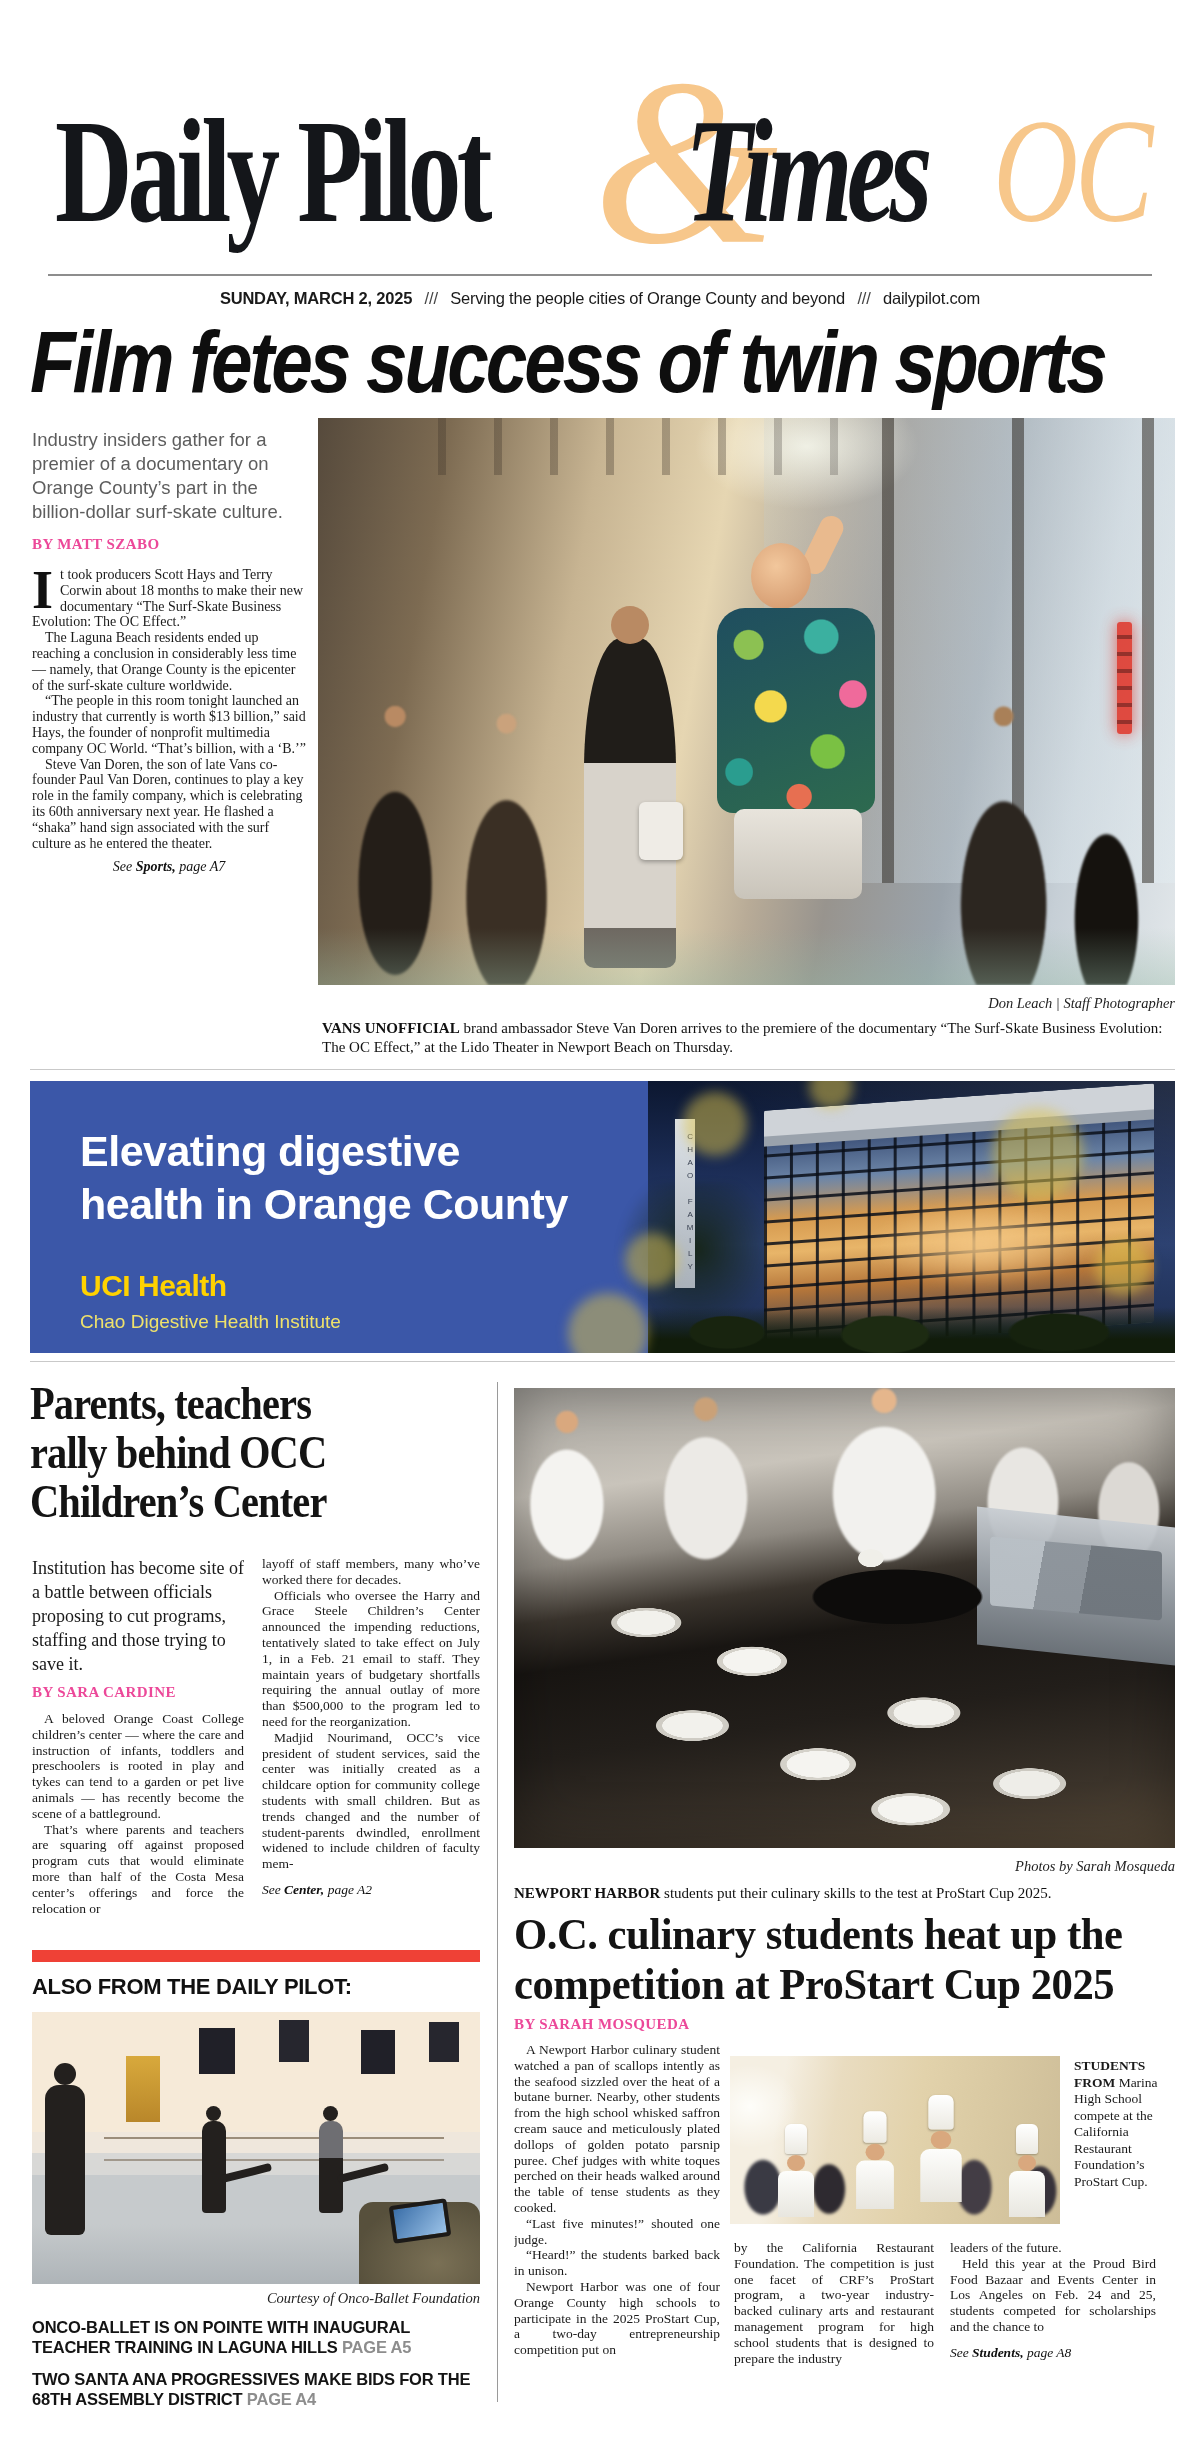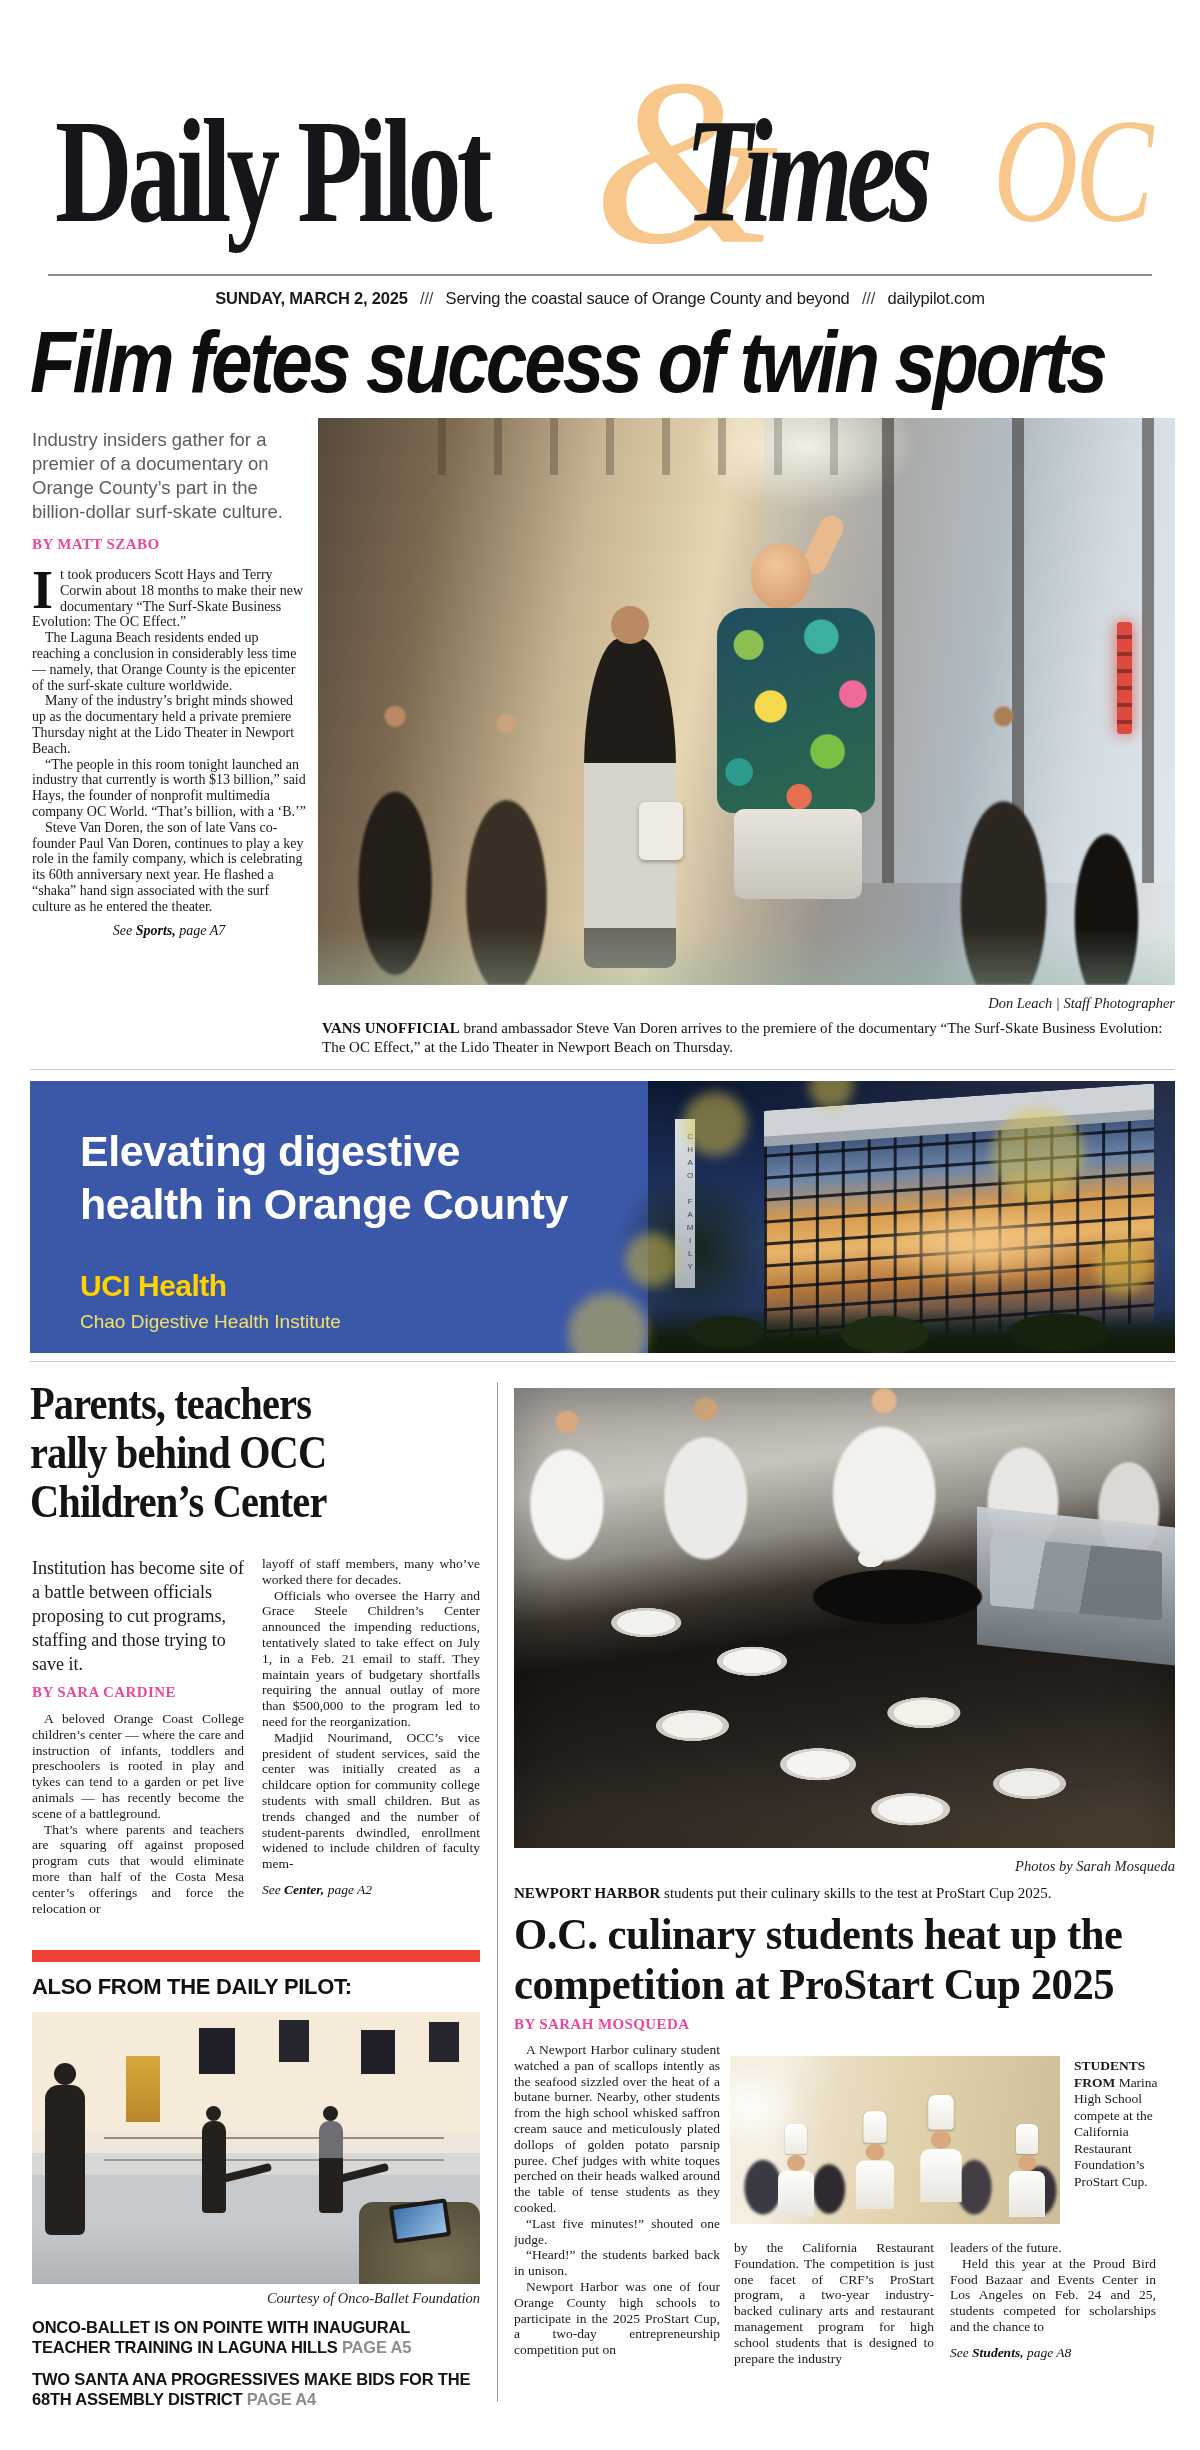--- a/index.html
+++ b/index.html
@@ -219,34 +219,33 @@
   <span class="mh-part mh-amp" style="color: rgb(247, 199, 139);">&amp;</span>
   <span class="mh-part mh-times">Times</span>
   <span class="mh-part mh-oc" style="color: rgb(247, 199, 139);">OC</span>
 </header>
 
 <div class="rule-top"></div>
 
 <div class="dateline">
   <span class="dl-date">SUNDAY, MARCH 2, 2025</span>
   <span class="dl-sep">///</span>
-  <span>Serving the coastal sauce of Orange County and beyond</span>
+  <span>Serving the people cities of Orange County and beyond</span>
   <span class="dl-sep">///</span>
   <span>dailypilot.com</span>
 </div>
 
 <h1 class="headline1">Film fetes success of twin sports</h1>
 
 <div class="abs" style="left:32px; top:428px; width:274px;">
   <p class="deck1">Industry insiders gather for a premier of a documentary on Orange County’s part in the billion-dollar surf-skate culture.</p>
   <p class="byline" style="margin-top:12px; display:block;">BY MATT SZABO</p>
   <div class="bodytext" style="margin-top:14px;">
     <p><span class="dropcap">I</span><span>t took producers Scott Hays and Terry Corwin about 18 months to make their new documentary “The Surf-Skate Business Evolution: The OC Effect.”</span></p>
     <p class="ind">The Laguna Beach residents ended up reaching a conclusion in considerably less time — namely, that Orange County is the epicenter of the surf-skate culture worldwide.</p>
-    <p class="ind">Many of the industry’s bright minds showed up as the documentary held a private premiere Thursday night at the Lido Theater in Newport Beach.</p>
     <p class="ind">“The people in this room tonight launched an industry that currently is worth $13 billion,” said Hays, the founder of nonprofit multimedia company OC World. “That’s billion, with a ‘B.’”</p>
     <p class="ind">Steve Van Doren, the son of late Vans co-founder Paul Van Doren, continues to play a key role in the family company, which is celebrating its 60th anniversary next year. He flashed a “shaka” hand sign associated with the surf culture as he entered the theater.</p>
   </div>
   <p class="jump" style="margin-top:8px;"><span>See </span><b>Sports,</b><span> page A7</span></p>
 </div>
 
 <div class="photo photo-premiere">
   <div class="pp p1-ceiling"></div>
   <div class="pp p1-doors"></div>
   <div class="pp p1-crowdrow"></div>

